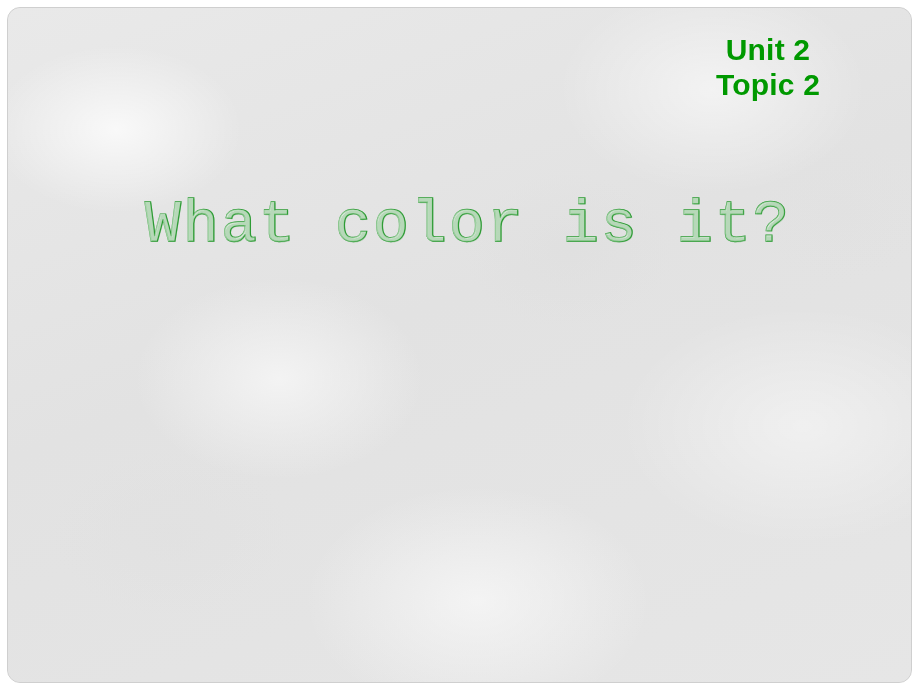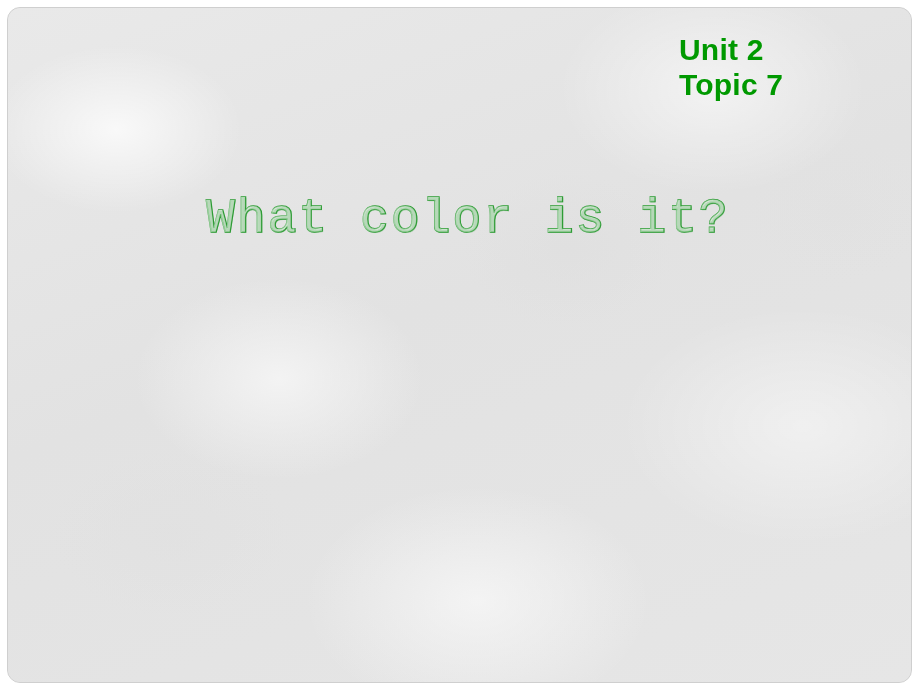--- a/index.html
+++ b/index.html
@@ -47,24 +47,24 @@
       radial-gradient(ellipse 150px 110px at 62% 36%, rgba(221,221,221,0.40), rgba(221,221,221,0) 70%),
       radial-gradient(ellipse 170px 120px at 18% 78%, rgba(223,223,223,0.40), rgba(223,223,223,0) 70%),
       radial-gradient(ellipse 130px 100px at 92% 30%, rgba(224,224,224,0.35), rgba(224,224,224,0) 70%),
       linear-gradient(160deg, #e9e9e9 0%, #e2e2e2 45%, #e6e6e6 100%);
     pointer-events: none;
   }
 
   
   .corner-heading {
     position: absolute;
-    right: 42px;
+    right: 48px;
     top: 24px;
     width: 190px;
-    text-align: left;
+    text-align: center;
     line-height: 1.18;
     z-index: 3;
   }
 
   .corner-heading .heading-line {
     font-family: "Liberation Sans", sans-serif;
     font-weight: bold;
     font-size: 30px;
     color: #009900;
     letter-spacing: 0.2px;
@@ -77,21 +77,21 @@
     left: 0;
     top: 186px;
     width: 920px;
     text-align: center;
     z-index: 3;
   }
 
   .wordart-title {
     display: inline-block;
     font-family: "Liberation Mono", "DejaVu Sans Mono", monospace;
-    font-size: 48px;
+    font-size: 60px;
     font-weight: normal;
     letter-spacing: 2px;
     line-height: 1.05;
     color: transparent;
     -webkit-text-stroke: 1.4px #2e9c35;
     text-stroke: 1.4px #2e9c35;
     paint-order: stroke fill;
     white-space: pre;
     text-shadow:
        0.7px 0.7px 0 rgba(46,156,53,0.30),
@@ -117,21 +117,21 @@
 </head>
 <body>
 
 <div id="slide-root">
 
   <div class="slide-canvas">
     <div class="slide-texture"></div>
 
     <div class="corner-heading">
       <div class="heading-line">Unit 2</div>
-      <div class="heading-line">Topic 7</div>
+      <div class="heading-line">Topic 2</div>
     </div>
 
     <div class="title-wrap">
       <span class="wordart-title">What color is it?</span>
     </div>
 
     <div class="empty-body"></div>
   </div>
 
 </div>

